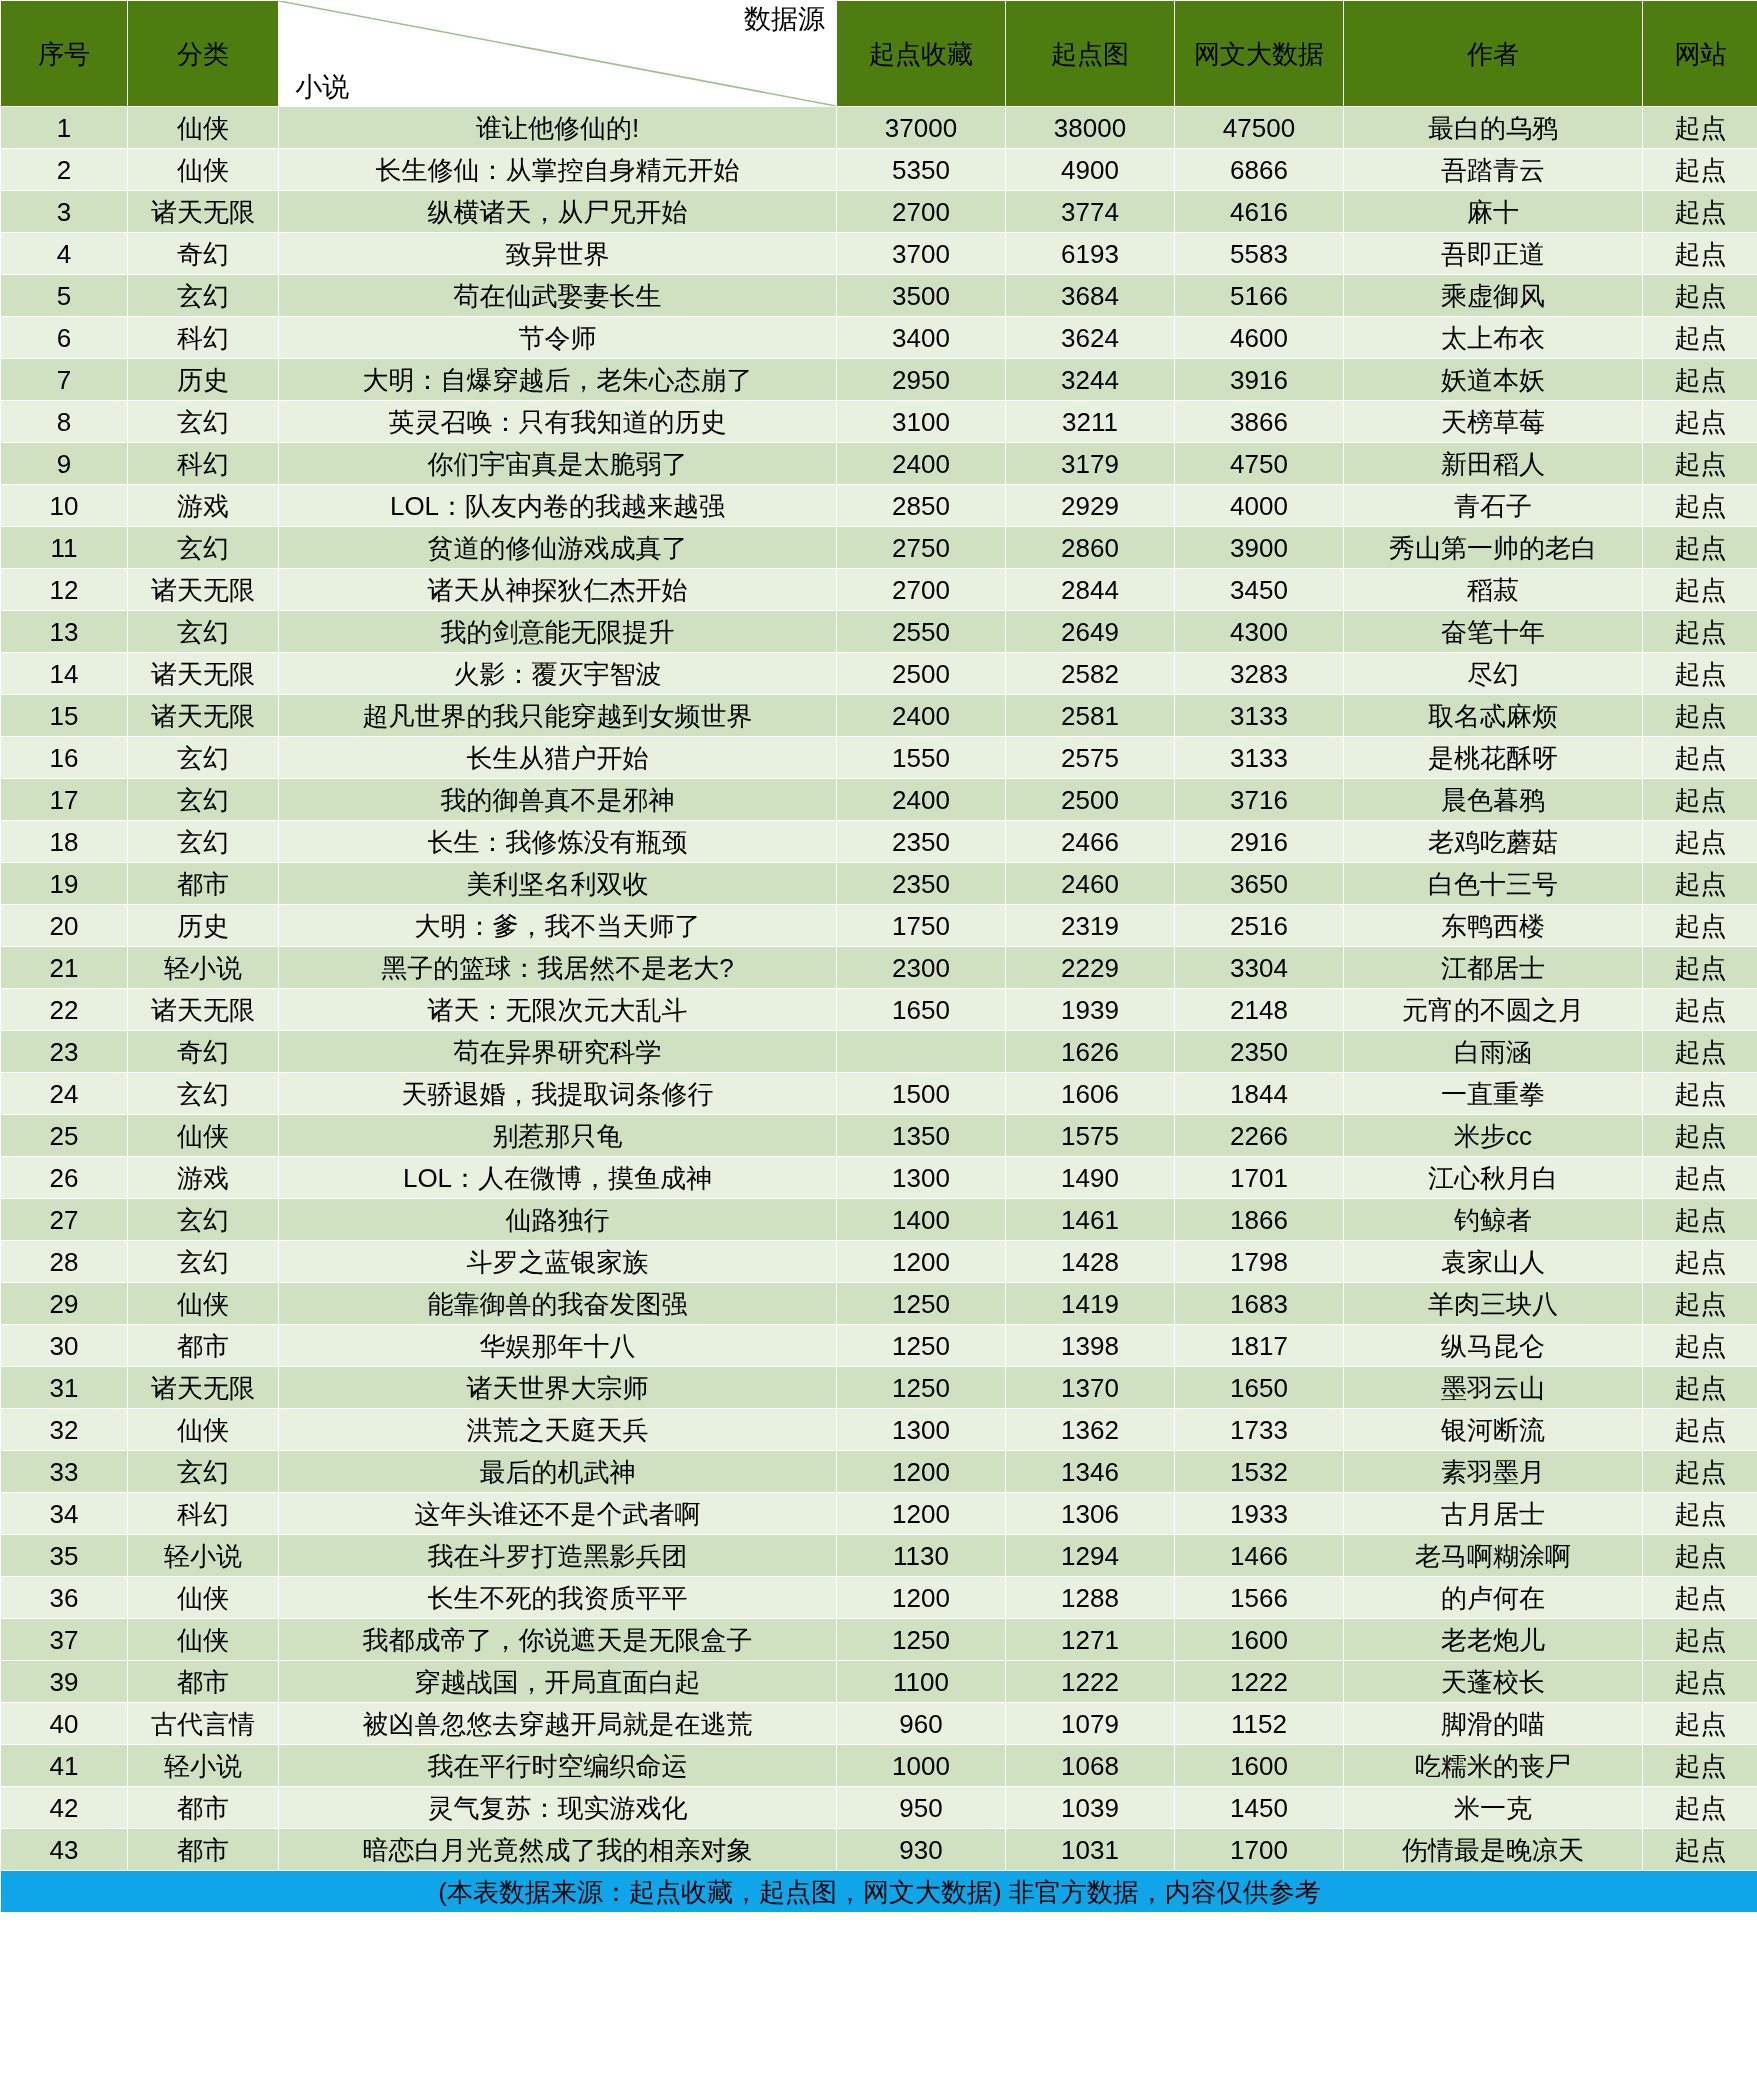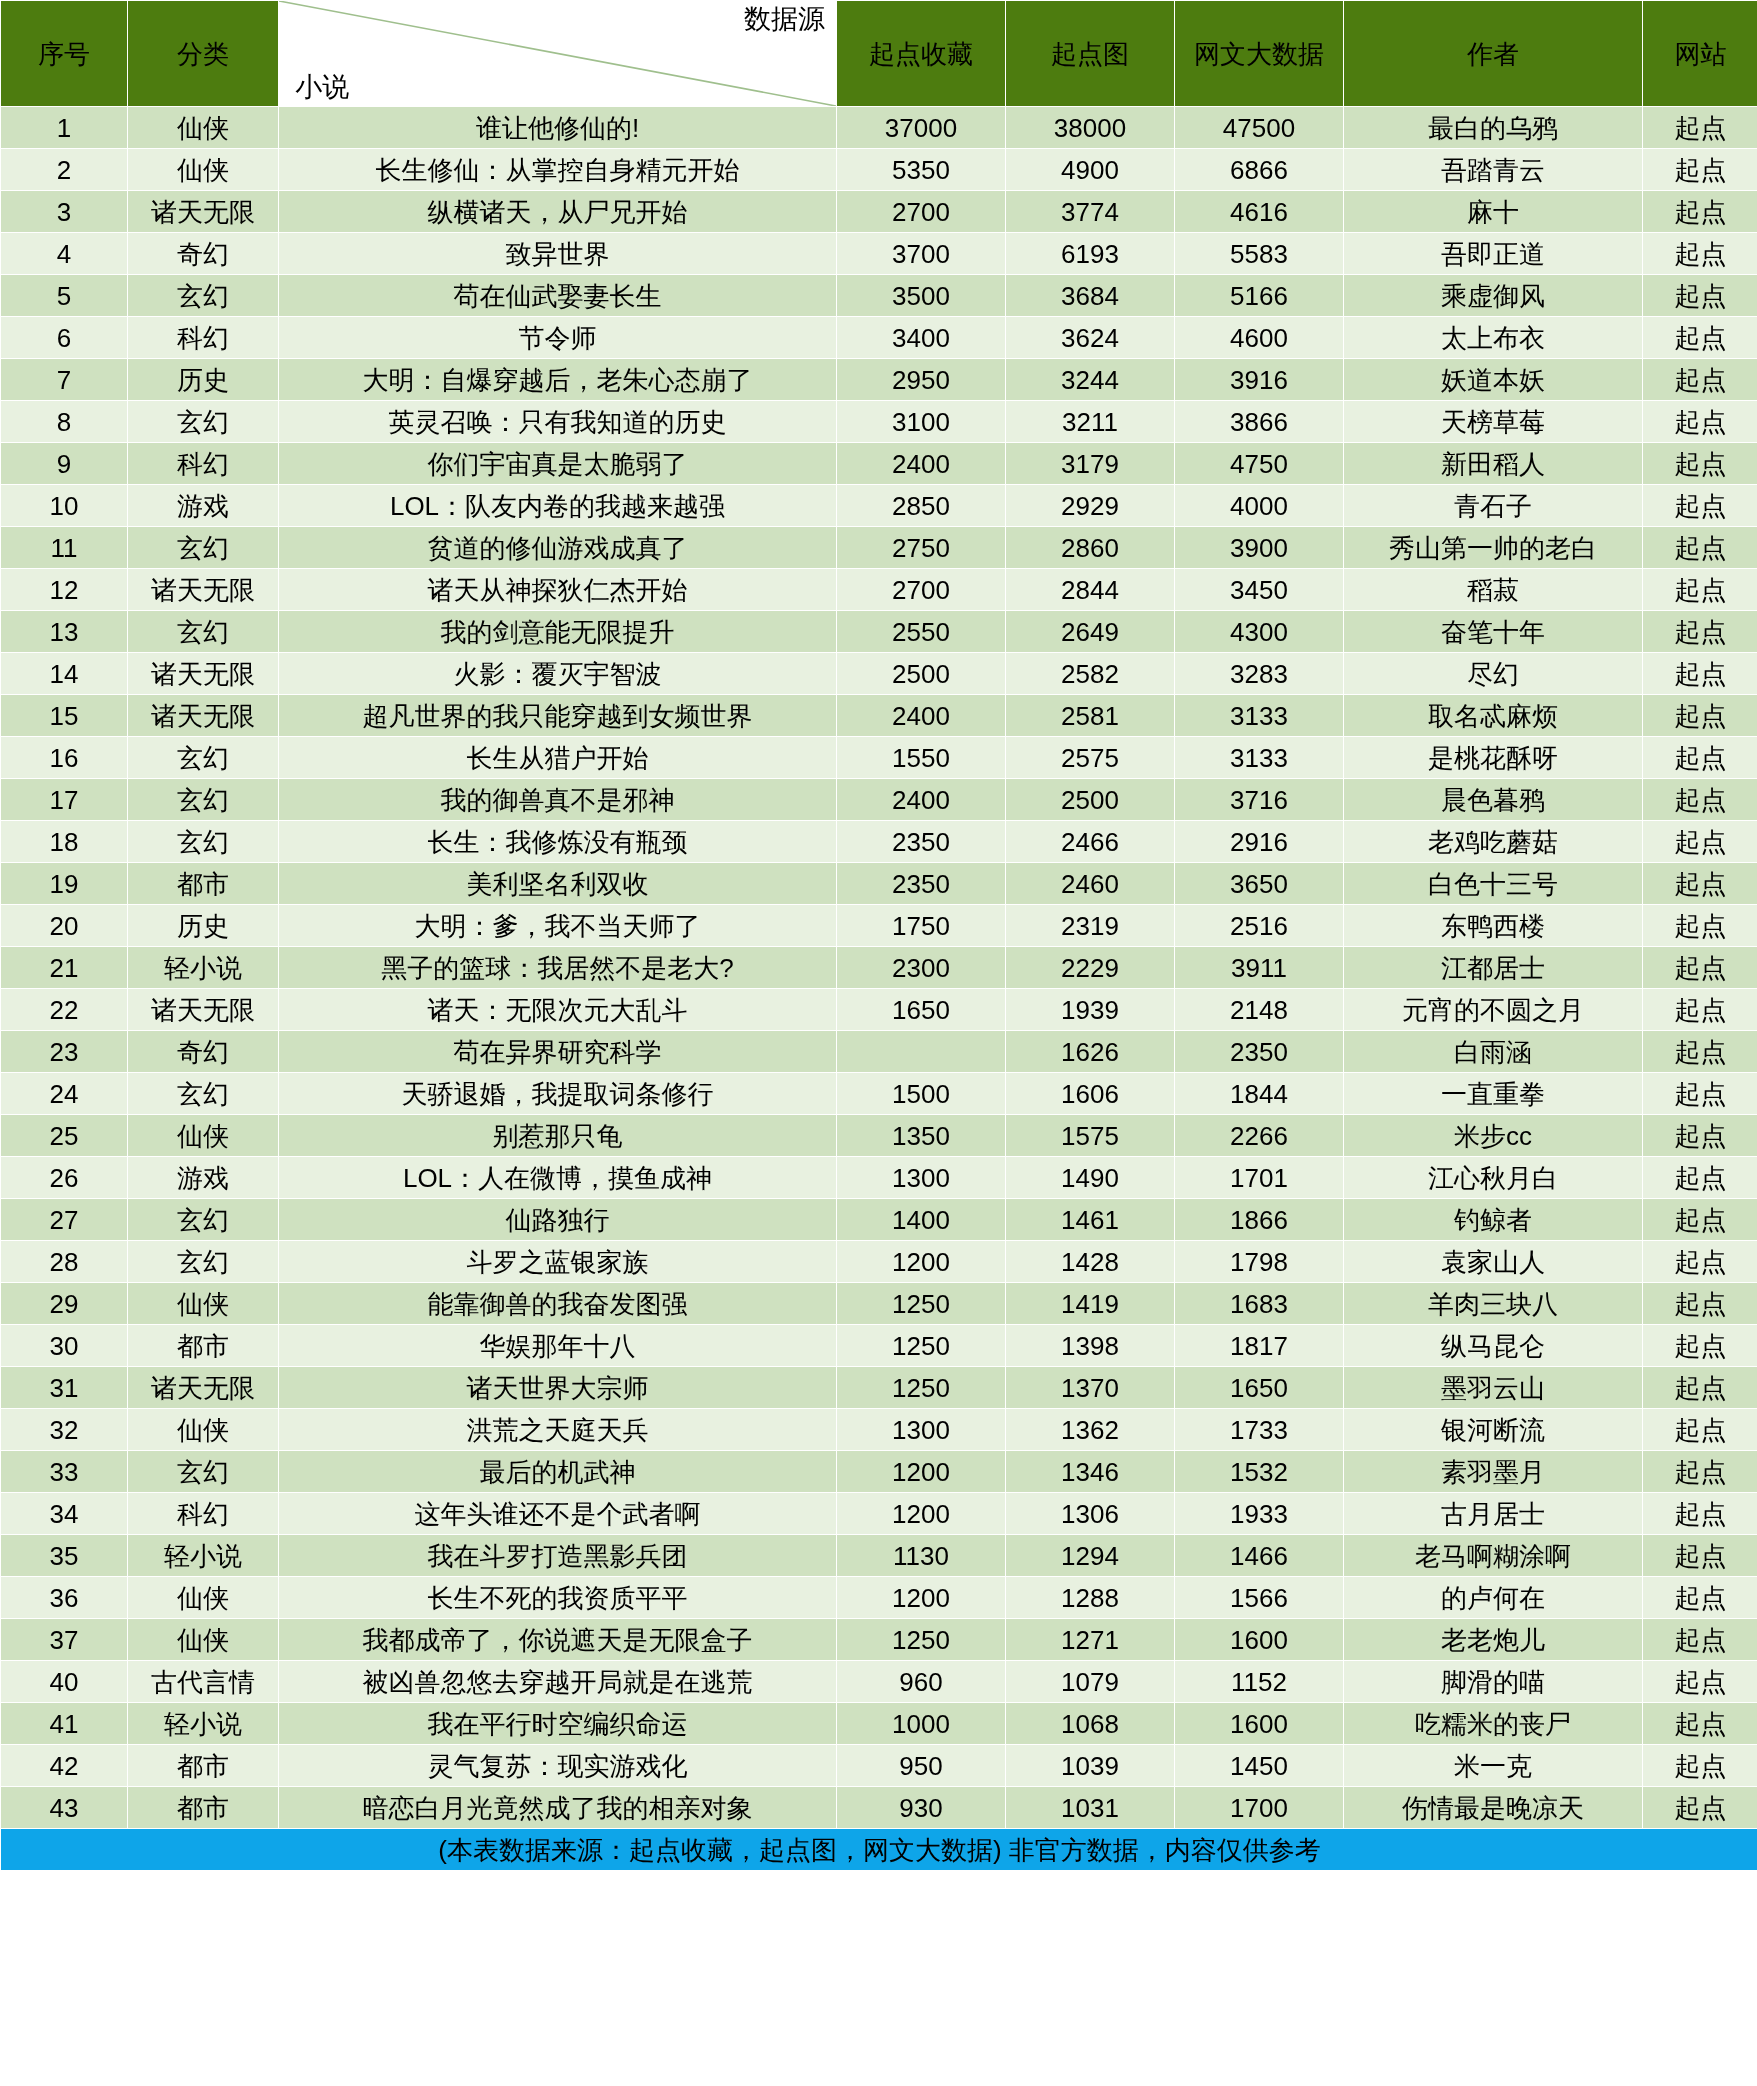--- a/index.html
+++ b/index.html
@@ -327,21 +327,21 @@
           <td class="num">2516</td>
           <td>东鸭西楼</td>
           <td>起点</td>
         </tr>
         <tr class="r-even">
           <td class="num">21</td>
           <td>轻小说</td>
           <td>黑子的篮球：我居然不是老大?</td>
           <td class="num">2300</td>
           <td class="num">2229</td>
-          <td class="num">3911</td>
+          <td class="num">3304</td>
           <td>江都居士</td>
           <td>起点</td>
         </tr>
         <tr class="r-odd">
           <td class="num">22</td>
           <td>诸天无限</td>
           <td>诸天：无限次元大乱斗</td>
           <td class="num">1650</td>
           <td class="num">1939</td>
           <td class="num">2148</td>
@@ -489,20 +489,30 @@
           <td>起点</td>
         </tr>
         <tr class="r-even">
           <td class="num">37</td>
           <td>仙侠</td>
           <td>我都成帝了，你说遮天是无限盒子</td>
           <td class="num">1250</td>
           <td class="num">1271</td>
           <td class="num">1600</td>
           <td>老老炮儿</td>
+          <td>起点</td>
+        </tr>
+        <tr class="r-even">
+          <td class="num">39</td>
+          <td>都市</td>
+          <td>穿越战国，开局直面白起</td>
+          <td class="num">1100</td>
+          <td class="num">1222</td>
+          <td class="num">1222</td>
+          <td>天蓬校长</td>
           <td>起点</td>
         </tr>
         <tr class="r-odd">
           <td class="num">40</td>
           <td>古代言情</td>
           <td>被凶兽忽悠去穿越开局就是在逃荒</td>
           <td class="num">960</td>
           <td class="num">1079</td>
           <td class="num">1152</td>
           <td>脚滑的喵</td>

